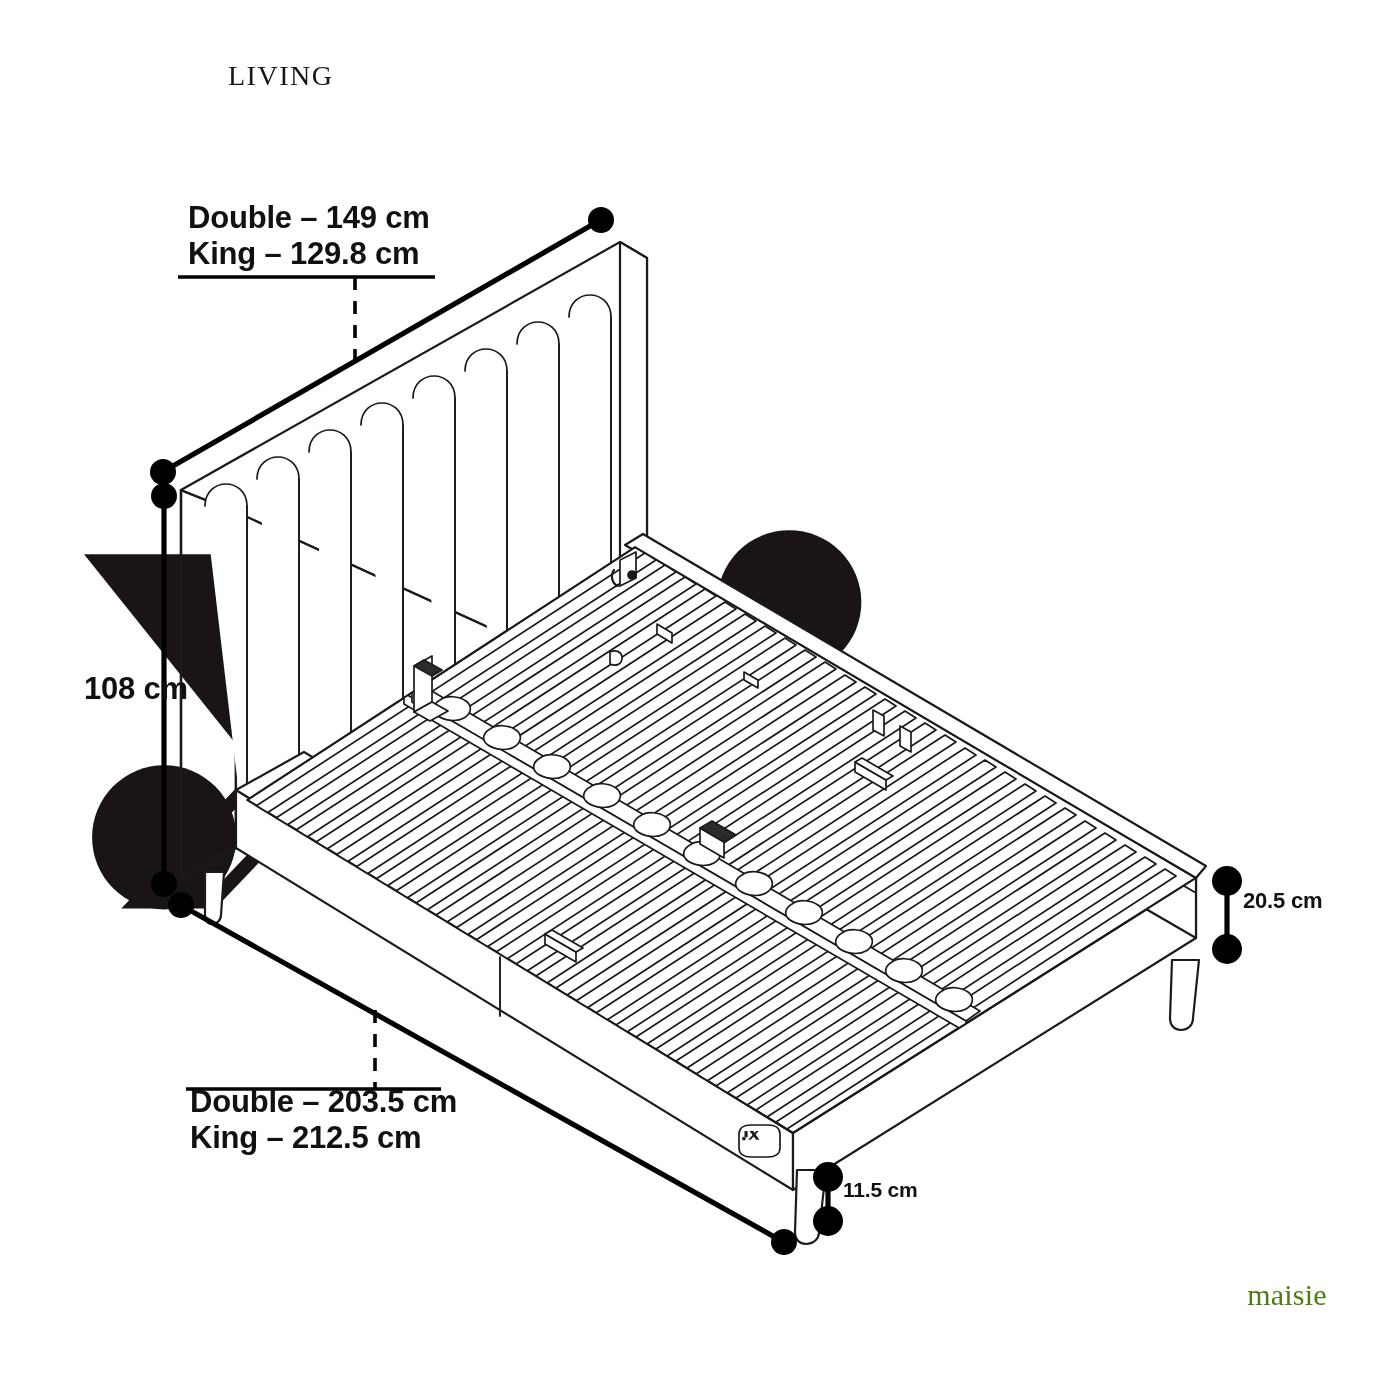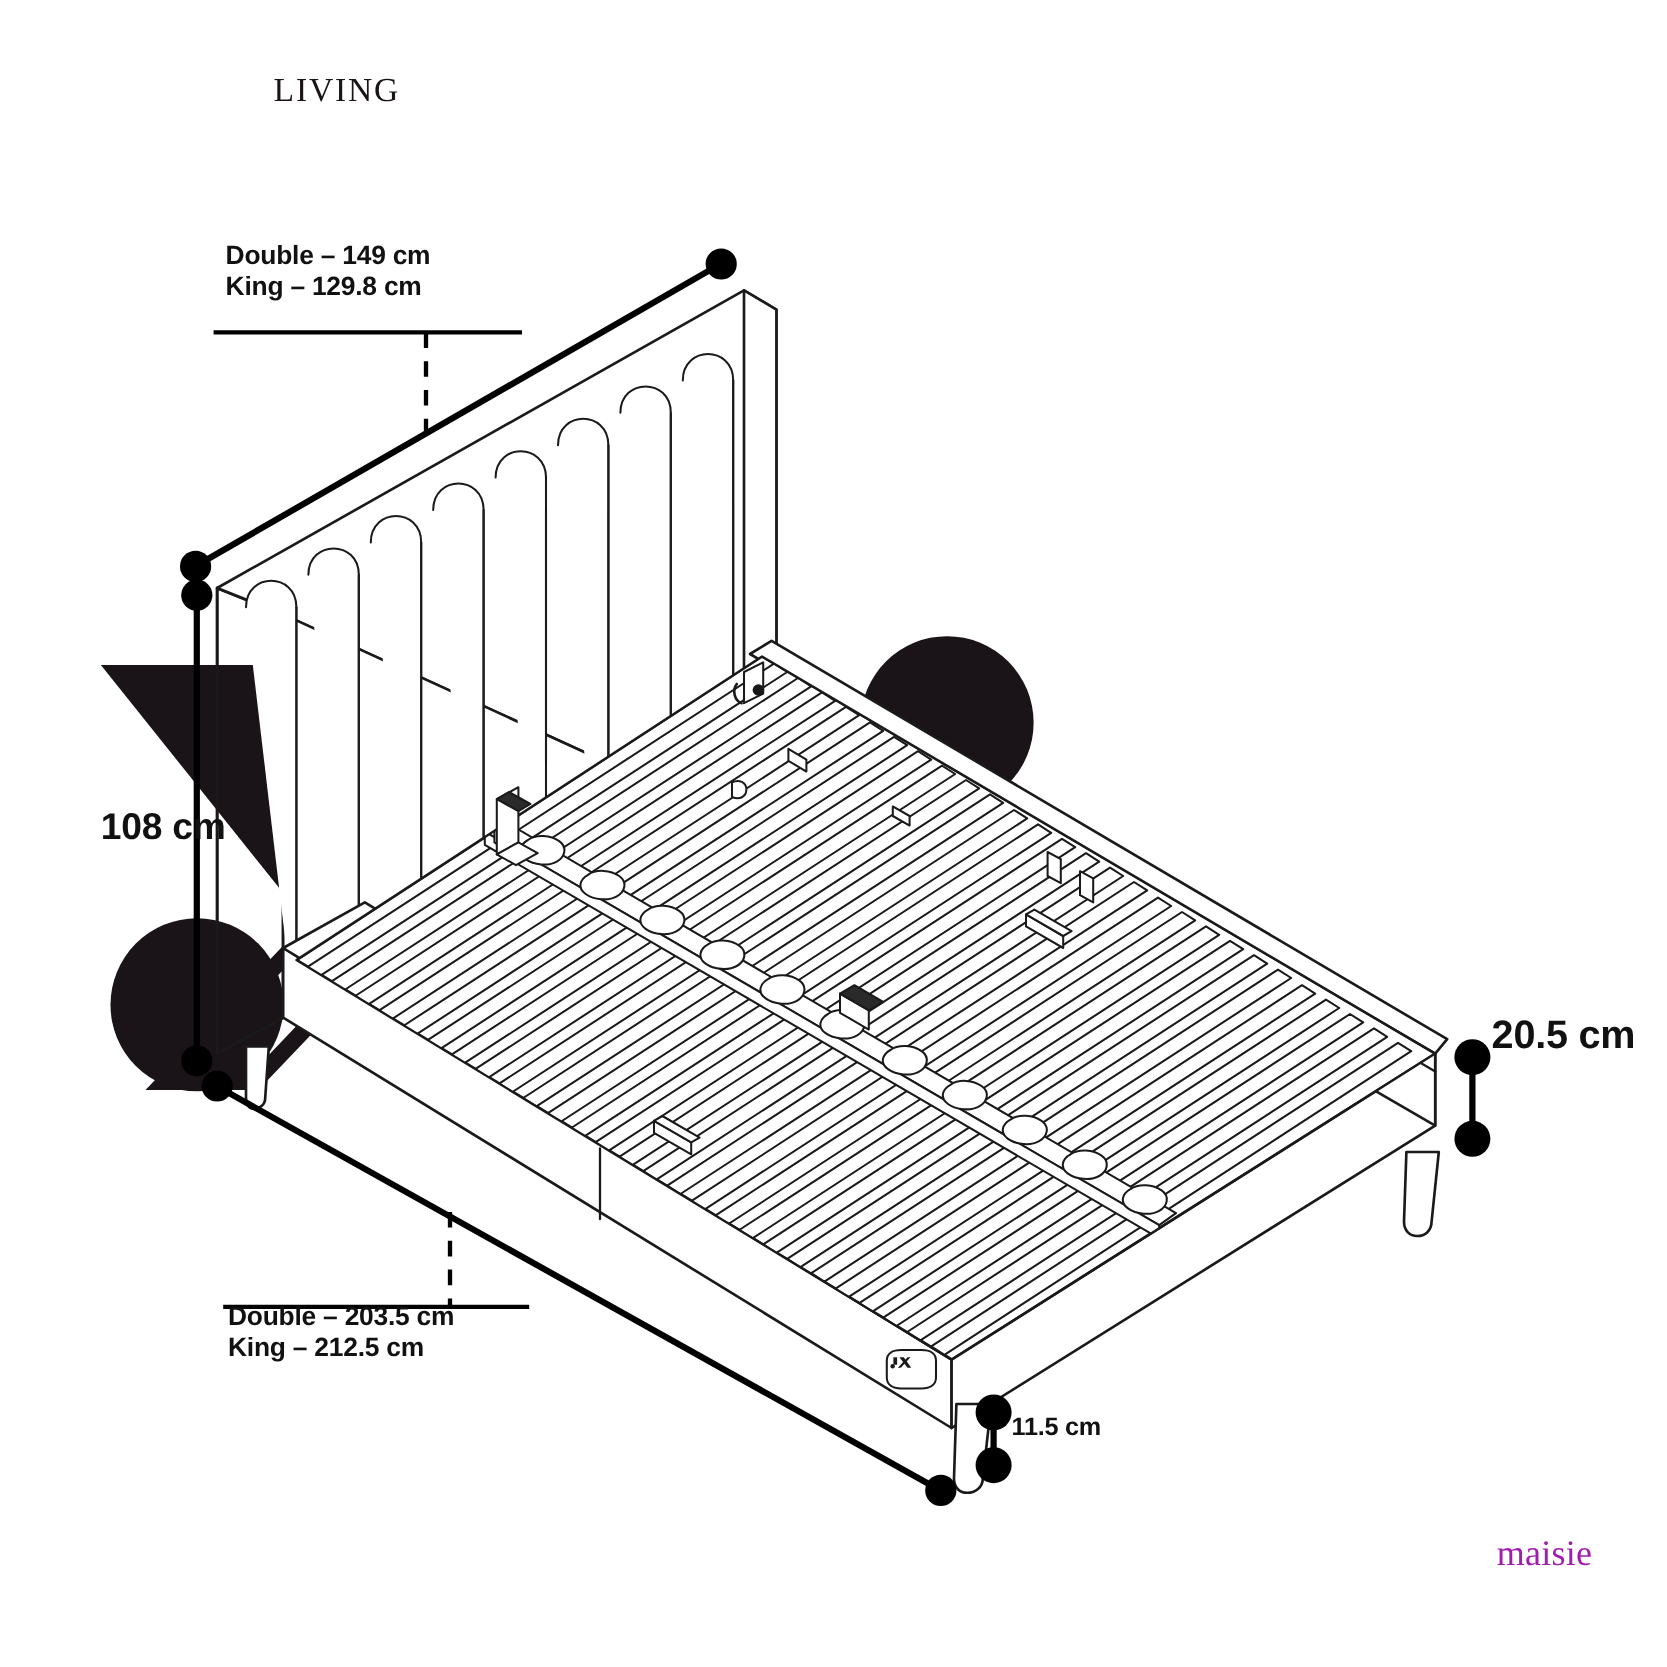--- a/index.html
+++ b/index.html
@@ -15,37 +15,37 @@
   #stage svg{position:absolute;left:0;top:0;width:1389px;height:1389px;}
   .dimtext{
     position:absolute;
     font-family:"Liberation Sans", sans-serif;
     font-weight:700;
     color:#111111;
     letter-spacing:-0.2px;
     white-space:nowrap;
     line-height:1.16;
   }
-  .dim-lg{font-size:22px;}
+  .dim-lg{font-size:31px;}
   #lbl-width{left:188px;top:200px;}
   #lbl-length{left:190px;top:1084px;}
   #lbl-height{left:40px;top:671px;font-size:31px;margin-left:44px;}
-  #lbl-base{left:1243px;top:843px;font-size:33px;}
+  #lbl-base{left:1243px;top:888px;font-size:22px;}
   #lbl-leg{left:843px;top:1178px;font-size:21px;}
   .logo-wrap{position:absolute;left:52px;top:36px;width:260px;height:84px;}
   .logo-text{
     position:absolute;left:176px;top:24px;
     font-family:"Liberation Serif", serif;
     font-size:28px;letter-spacing:1.5px;color:#1a1418;
   }
   .maisie-wrap{position:absolute;left:1222px;top:1236px;width:130px;height:128px;}
   .maisie-text{
     position:absolute;left:0;top:42px;width:130px;text-align:center;
     font-family:"Liberation Serif", serif;
-    font-size:30px;color:#a21caf;letter-spacing:0.2px;
+    font-size:30px;color:#4d7c0f;letter-spacing:0.2px;
   }
 </style>
 </head>
 <body>
 
 <div id="stage">
 
   <div class="logo-wrap">
     <svg viewBox="0 0 260 84" width="260" height="84">
       <g fill="#1a1418">

